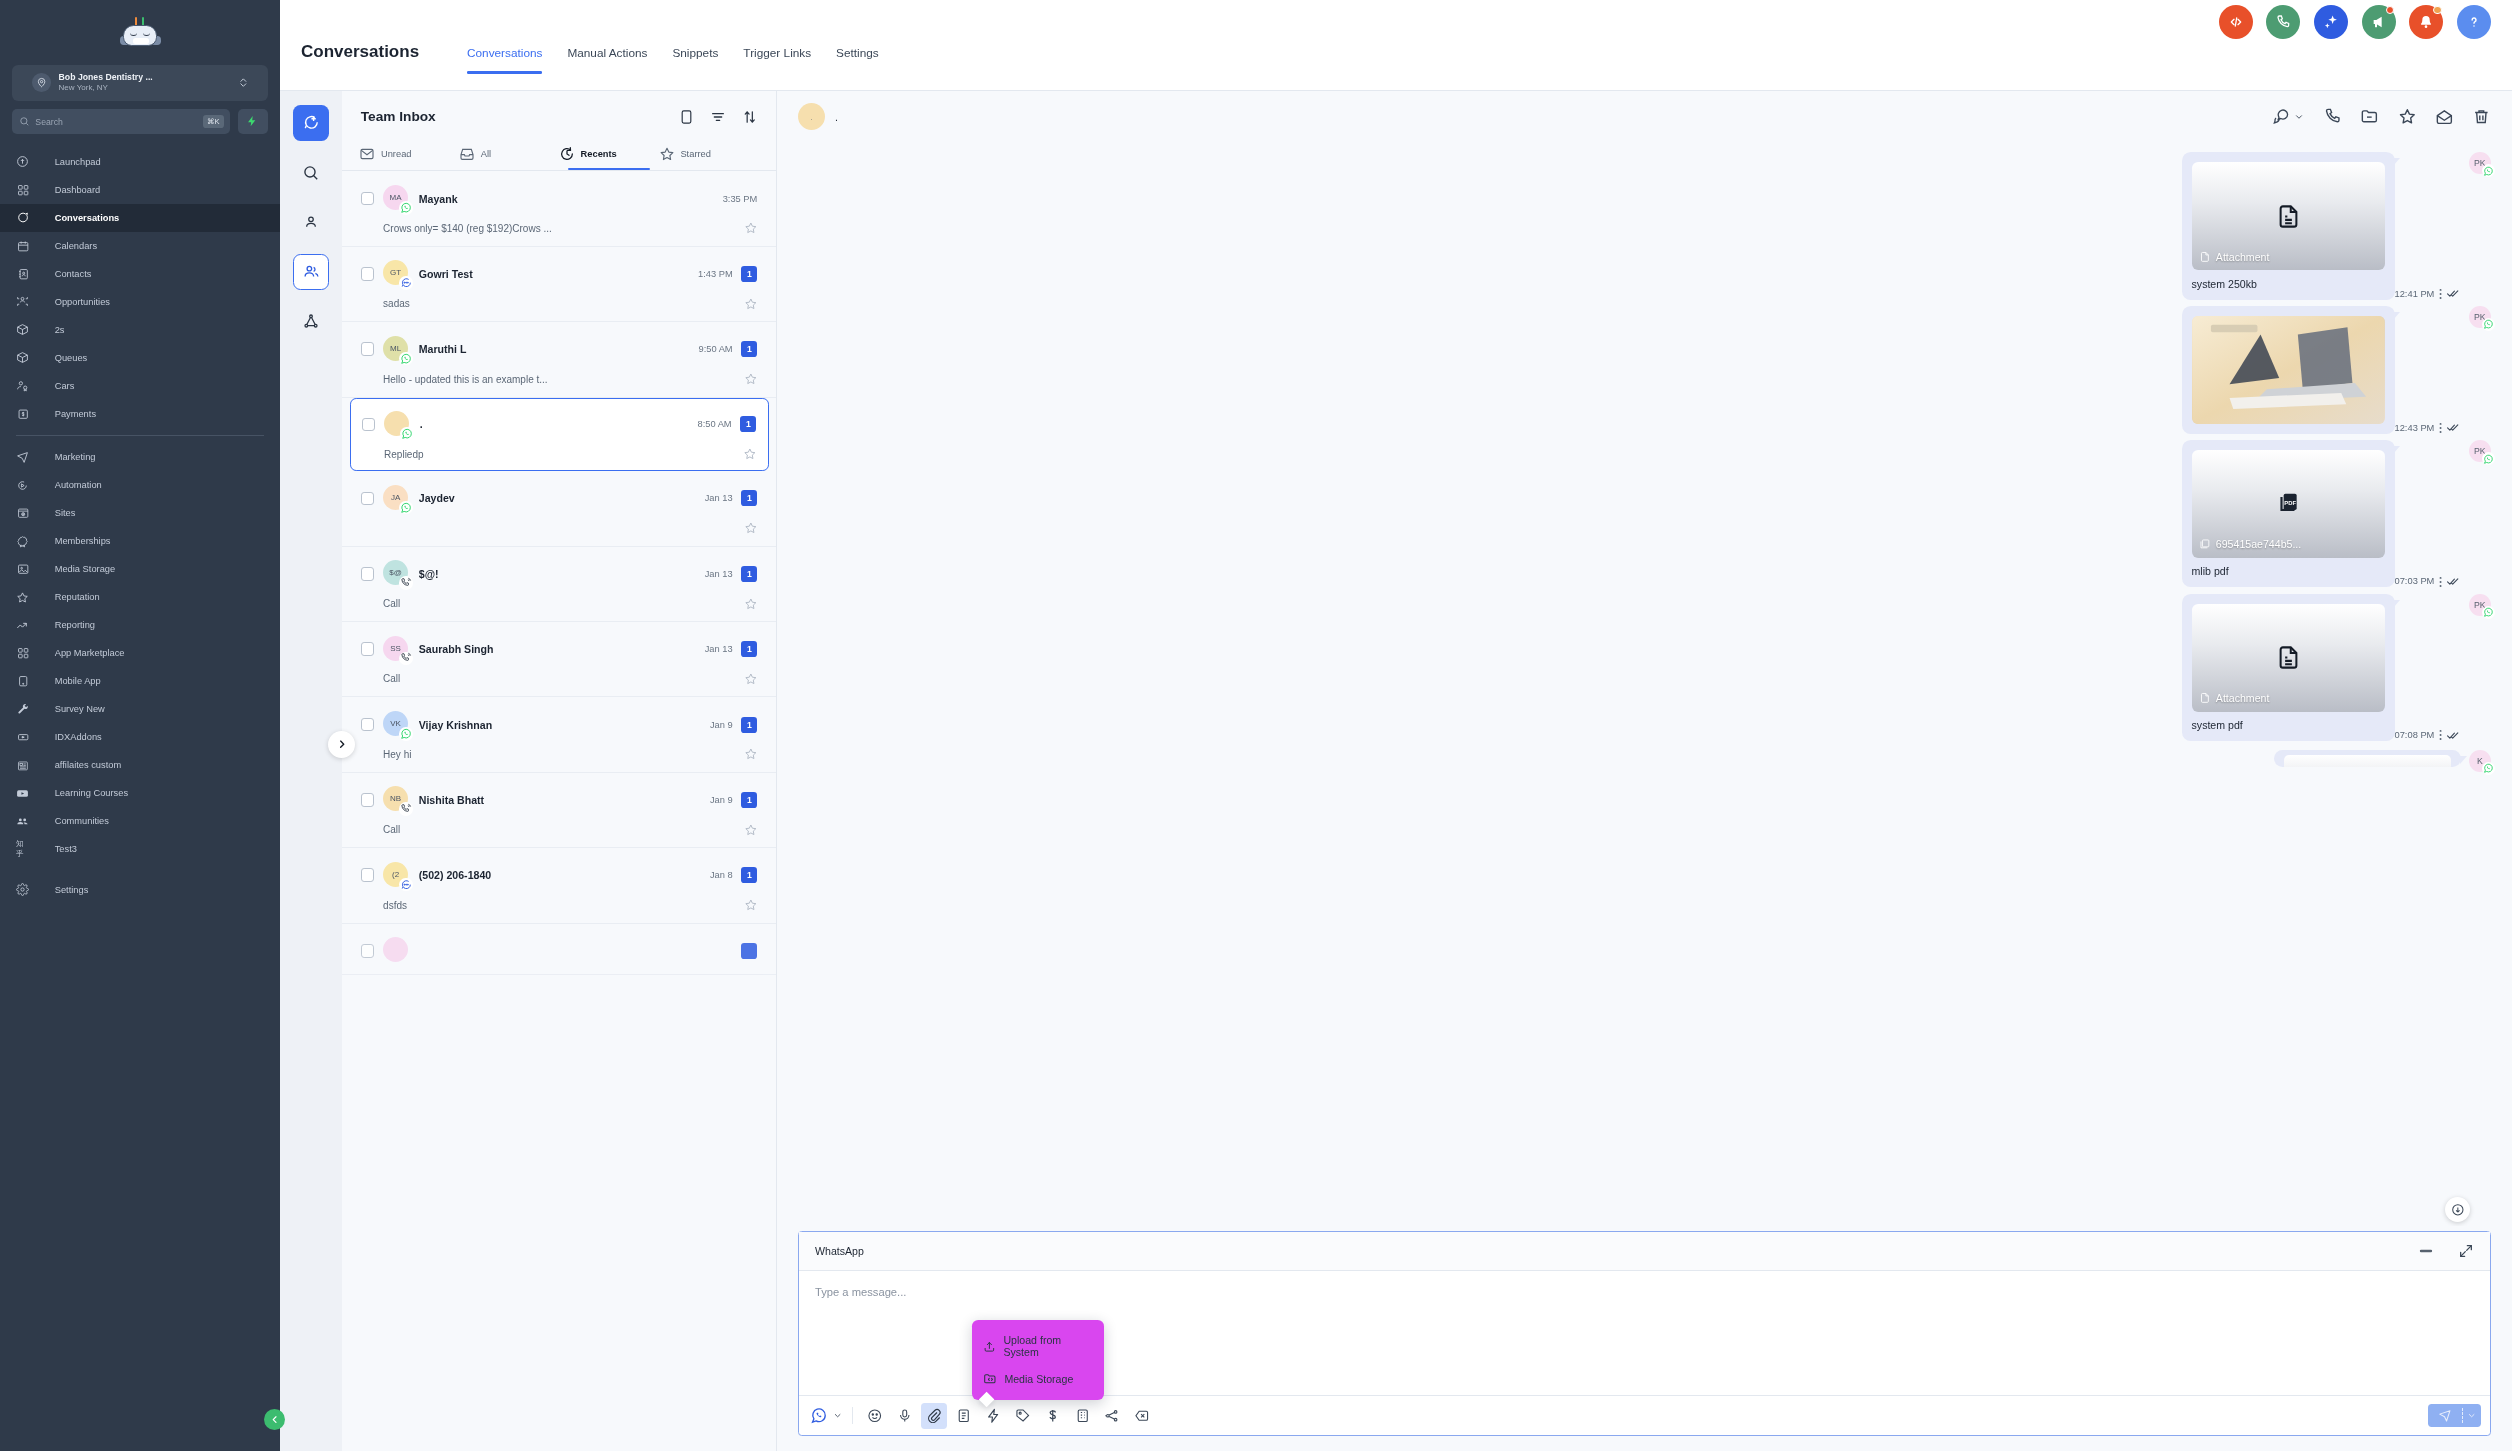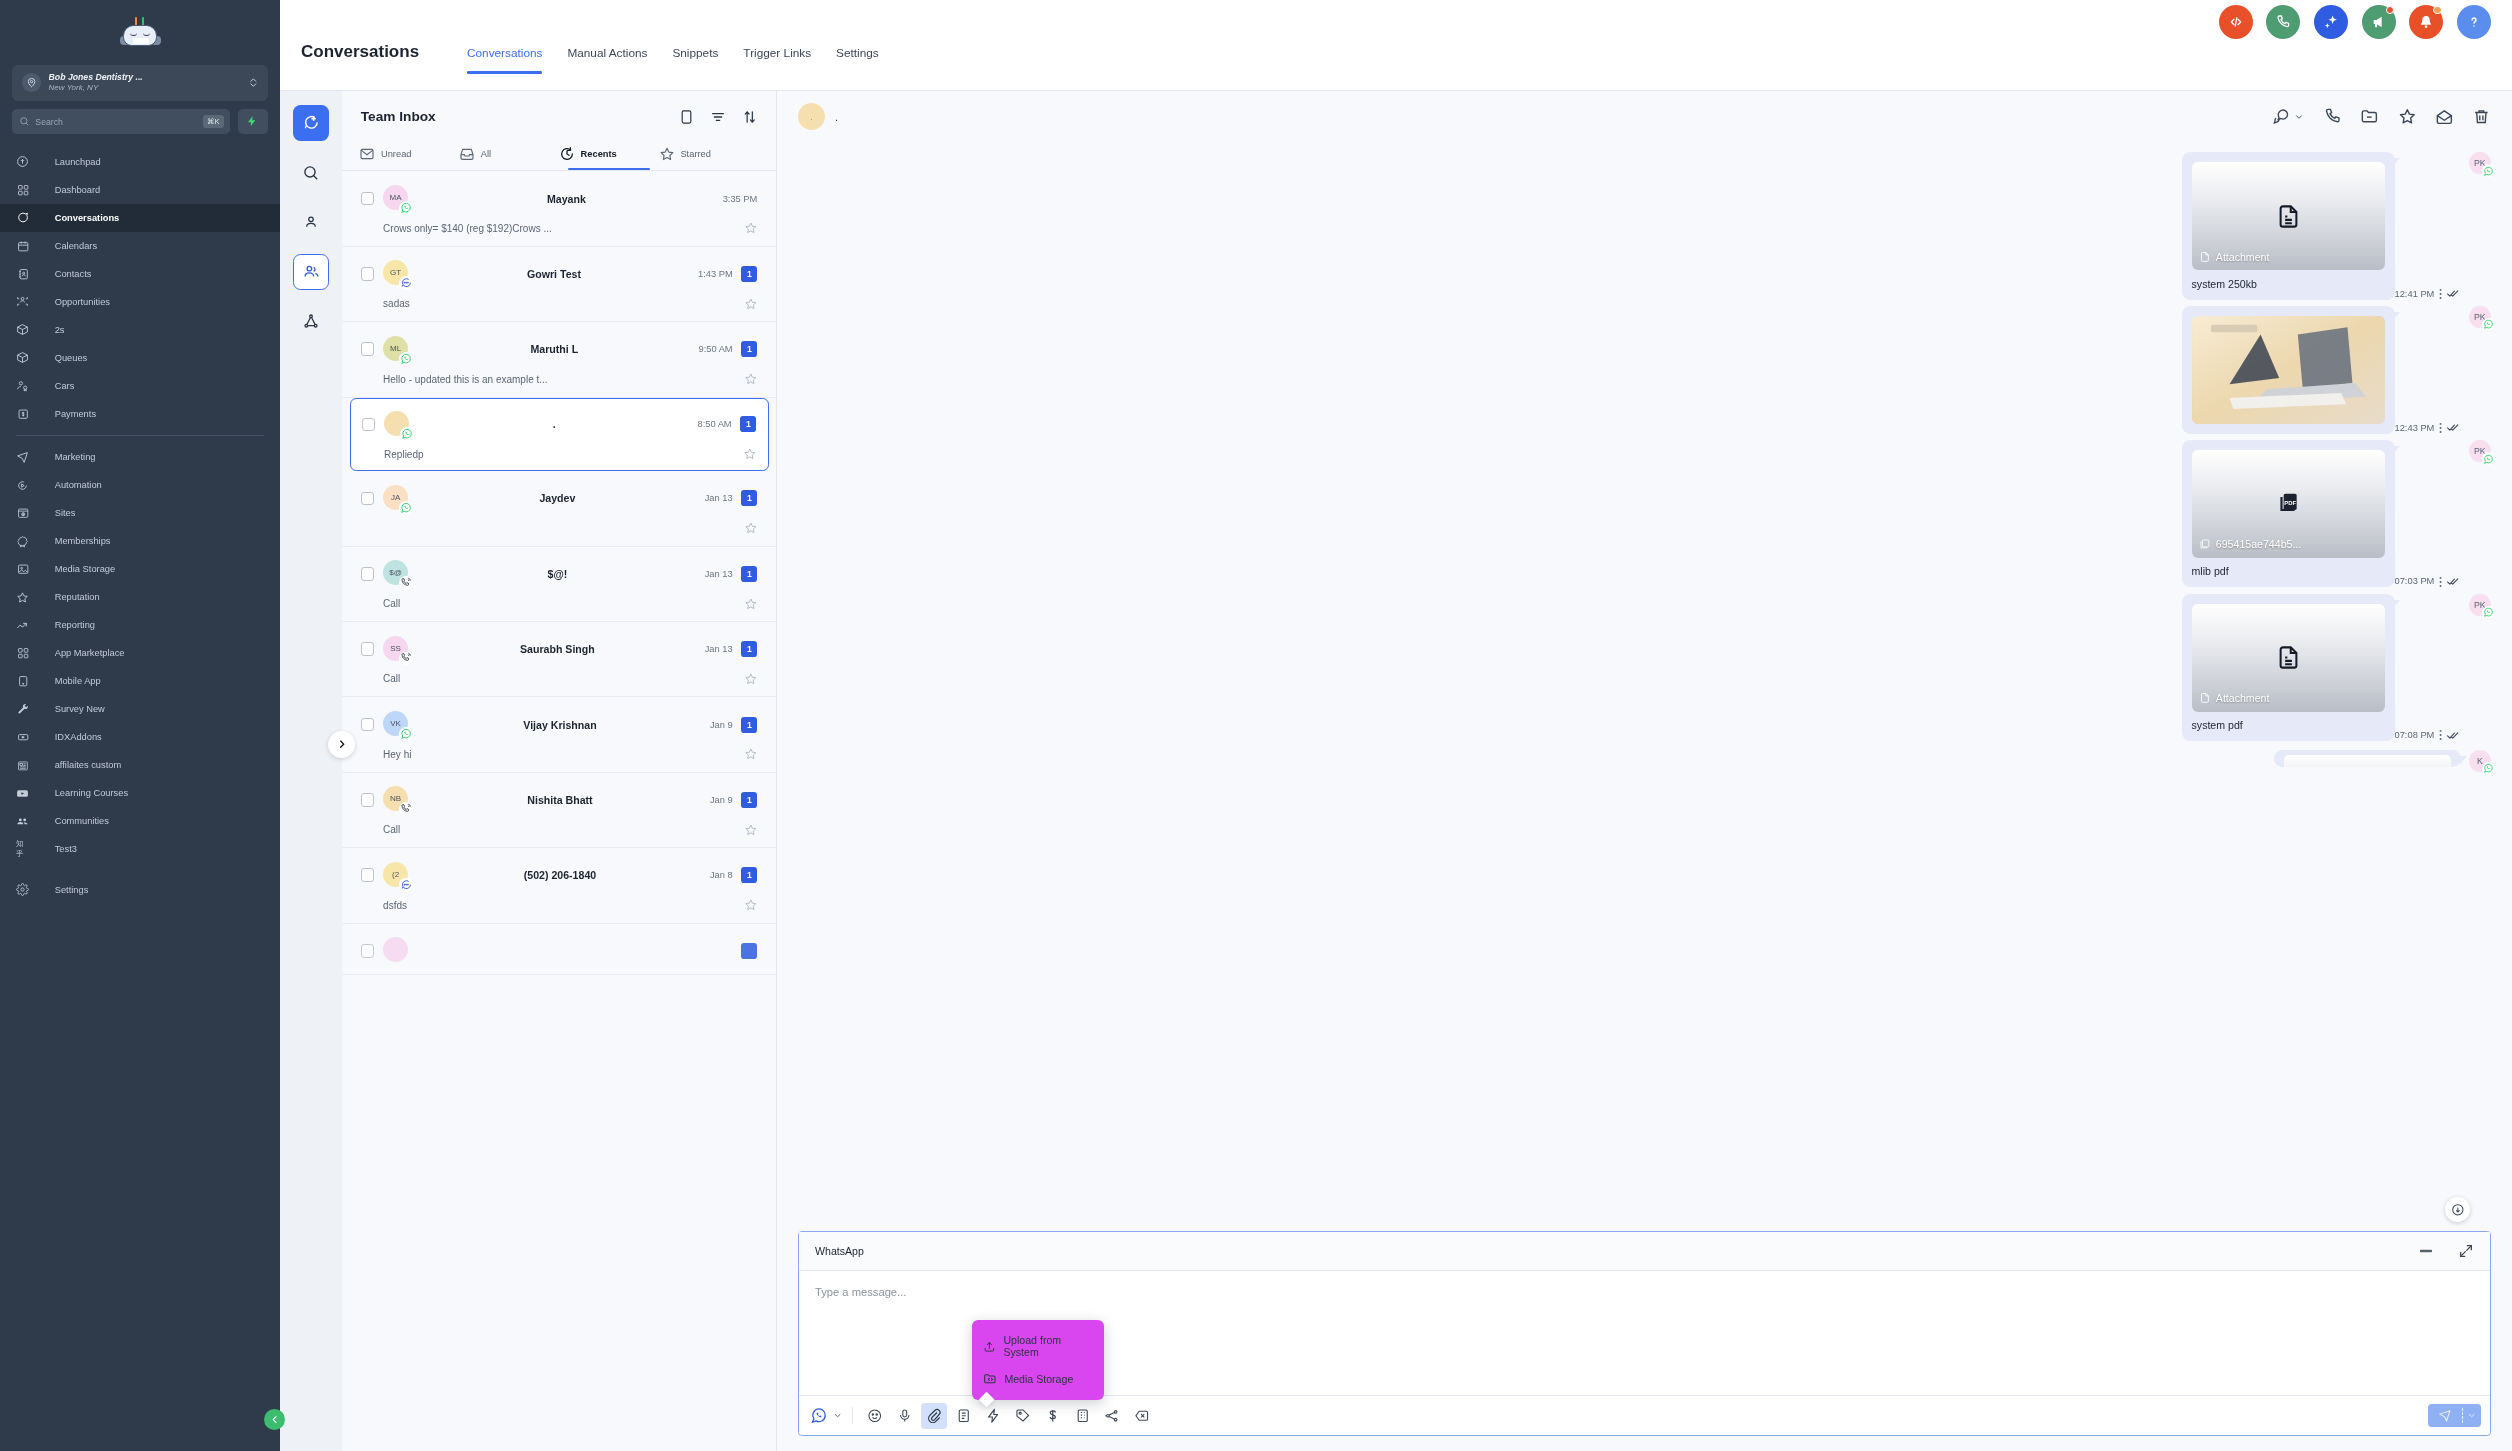--- a/index.html
+++ b/index.html
@@ -26,21 +26,21 @@
   .bot-eye.l { left: 6.2px; } .bot-eye.r { right: 6.2px; }
   .bot-mouth { position: absolute; left: 8.7px; top: 12.4px; width: 16px; height: 5.6px; background: #fff; border-radius: 2.5px; }
   .bot-ant { position: absolute; top: 0px; width: 2.5px; height: 8.7px; border-radius: 1.2px; }
   .bot-ant.a1 { left: 15px; background: #f08b3c; }
   .bot-ant.a2 { left: 22.4px; background: #3bbd6e; }
   .bot-arm { position: absolute; top: 18.7px; width: 10px; height: 8.7px; background: #7b8ca6; border-radius: 3.7px; }
   .bot-arm.l { left: 0px; } .bot-arm.r { right: 0px; }
 
   .loc-card {
     margin: 2.5px 12.4px 0 12.4px; height: 36px; background: #3c4858; border-radius: 6.2px;
-    display: flex; align-items: center; padding: 0 10px; gap: 7.5px; cursor: pointer; font-style: italic;
+    display: flex; align-items: center; padding: 0 20px; gap: 7.5px; cursor: pointer;
   }
   .loc-avatar {
     width: 18.7px; height: 18.7px; border-radius: 50%; background: #4d5a6d;
     display: flex; align-items: center; justify-content: center; flex-shrink: 0;
   }
   .loc-txt { flex: 1; min-width: 0; }
   .loc-name { font-size: 8.7px; font-weight: bold; color: #eef2f7; white-space: nowrap; overflow: hidden; text-overflow: ellipsis; line-height: 10.6px; }
   .loc-sub { font-size: 8px; color: #aab4c2; line-height: 10px; }
   .loc-chev { display:flex; flex-direction: column; gap:1.2px; color:#c4ccd8; }
 
@@ -96,21 +96,21 @@
   .inbox-head { height: 51px; display: flex; align-items: center; padding: 0 18.7px; justify-content: space-between; }
   .inbox-title { font-size: 13.7px; font-weight: bold; color: #1c2431; }
   .inbox-acts { display: flex; gap: 16px; align-items: center; }
   .iact { cursor: pointer; display:flex; }
   .filter-tabs { display: flex; padding: 0 17.4px; border-bottom: 0.6px solid #e3e8ef; gap: 0; }
   .ftab { flex: 1; display: flex; flex-direction: row; align-items: center; gap: 5.6px; padding: 3.7px 0 8.7px 0; cursor: pointer; position: relative; }
   .ftab .flabel { font-size: 9.3px; color: #5b6776; }
   .ftab.active .flabel { color: #141b26; font-weight: bold; }
   .ftab.active::after { content:""; position:absolute; left: 8.7px; right: 8.7px; bottom: 0; height: 2.5px; background: #3b6ef0; border-radius:1.2px; }
 
-  .convlist { flex: 1; overflow: hidden; text-align: center; }
+  .convlist { flex: 1; overflow: hidden; }
   .conv { padding: 13.7px 18.7px 10px 18.7px; border-bottom: 0.6px solid #e9edf3; position: relative; cursor: pointer; }
   .conv.selected { background: #ffffff; border: 1.2px solid #3b6ef0; border-radius: 6.2px; margin: 0 7.5px; padding: 12.4px 11.2px 8.7px 11.2px; }
   .conv-top { display: flex; align-items: center; gap: 8.7px; }
   .cbox { width: 13.7px; height: 13.7px; border: 1.2px solid #b9c2ce; border-radius: 3.1px; background: #fff; flex-shrink: 0; cursor: pointer; }
   .av-wrap { position: relative; width: 27px; height: 27px; flex-shrink: 0; }
   .av { width: 25px; height: 25px; border-radius: 50%; display: flex; align-items: center; justify-content: center; font-size: 8px; color: #4b5563; }
   .chan { position: absolute; right: -3.1px; bottom: -2.5px; width: 13.7px; height: 13.7px; border-radius: 50%; background:#fff; display:flex; align-items:center; justify-content:center; }
   .cname { font-size: 10.6px; font-weight: bold; color: #1c2431; flex: 1; white-space: nowrap; overflow: hidden; text-overflow: ellipsis; }
   .ctime { font-size: 9.3px; color: #6b7684; white-space: nowrap; }
   .cbadge { min-width: 16px; height: 16px; background: #2f5ce0; color: #fff; border-radius: 3.1px; font-size: 8.7px; font-weight: bold; display: flex; align-items: center; justify-content: center; padding: 0 3.7px; }

